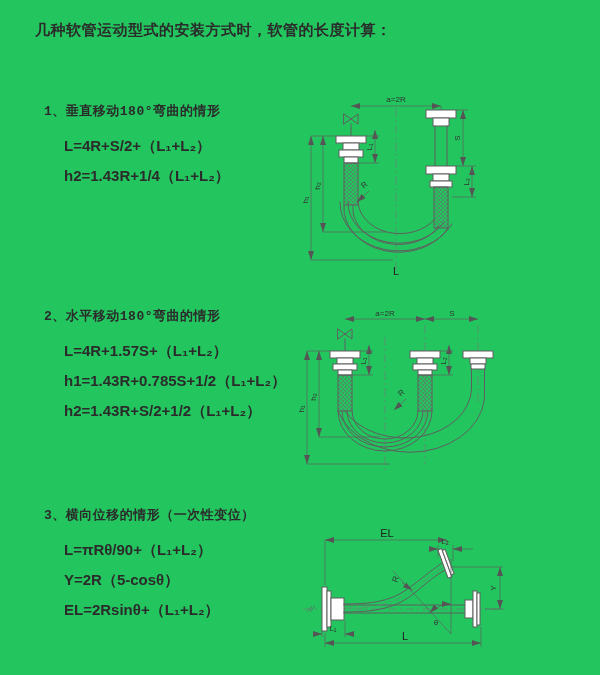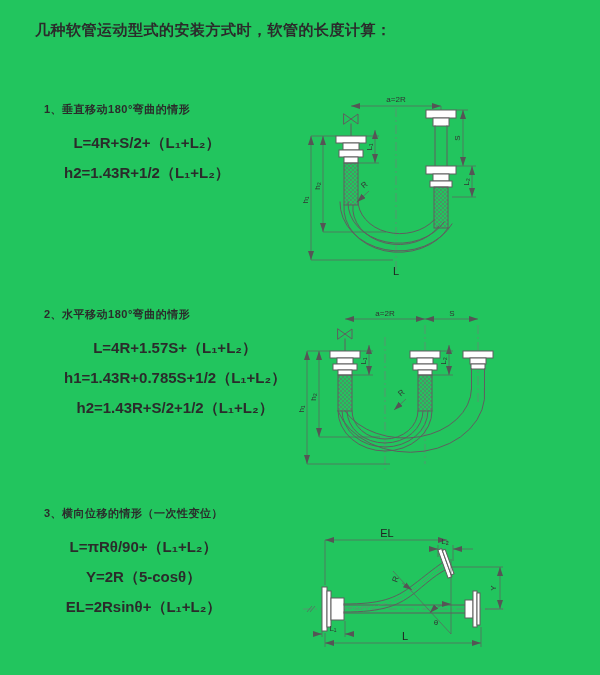--- a/index.html
+++ b/index.html
@@ -3,44 +3,44 @@
 <meta charset="utf-8">
 <style>
   html,body{margin:0;padding:0;background:#ffffff;}
   .page{
     position:relative;width:600px;height:675px;background:#22c55e;
     font-family:"Liberation Sans","DejaVu Sans",sans-serif;color:#2b2b2b;overflow:hidden;
   }
   .title{position:absolute;left:35px;top:21px;font-size:15px;font-weight:700;letter-spacing:.5px;}
   .sec{position:absolute;left:44px;}
   #sec1{top:102px;} #sec2{top:307px;} #sec3{top:506px;}
-  .sec-heading{font-size:11px;font-weight:700;letter-spacing:.5px;}
+  .sec-heading{font-size:13px;font-weight:700;letter-spacing:.5px;font-family:Liberation Mono, monospace;}
   .formulas{margin-left:20px;margin-top:11px;}
-  .formula{font-size:15px;font-weight:600;line-height:30px;white-space:nowrap;text-align:center;}
+  .formula{font-size:15px;font-weight:600;line-height:30px;white-space:nowrap;}
   .diagram{position:absolute;margin-top:24px;}
   #dg1{left:293px;top:66px;} #dg2{left:295px;top:285px;} #dg3{left:295px;top:503px;}
   .ln{fill:none;stroke:#5f5f5f;stroke-width:1;stroke-linecap:square;}
   .fl{fill:#fefefe;stroke:#5f5f5f;stroke-width:1;}
   .dm{fill:none;stroke:#606060;stroke-width:.7;}
   .cl{fill:none;stroke:#7a7a7a;stroke-width:.6;stroke-dasharray:9 3 2 3;}
   .dt{font-size:8px;fill:#333;font-family:"Liberation Sans","DejaVu Sans",sans-serif;}
   .dtl{font-size:11px;fill:#222;font-family:"Liberation Sans","DejaVu Sans",sans-serif;}
 </style>
 </head>
 <body>
 
 <div class="page">
 
   <div class="title">几种软管运动型式的安装方式时，软管的长度计算：</div>
 
   <section class="sec" id="sec1">
     <div class="sec-heading">1、垂直移动180°弯曲的情形</div>
     <div class="formulas">
       <div class="formula">L=4R+S/2+（L₁+L₂）</div>
-      <div class="formula">h2=1.43R+1/2（L₁+L₂）</div>
+      <div class="formula">h2=1.43R+1/4（L₁+L₂）</div>
     </div>
   </section>
 
   <section class="sec" id="sec2">
     <div class="sec-heading">2、水平移动180°弯曲的情形</div>
     <div class="formulas">
       <div class="formula">L=4R+1.57S+（L₁+L₂）</div>
       <div class="formula">h1=1.43R+0.785S+1/2（L₁+L₂）</div>
       <div class="formula">h2=1.43R+S/2+1/2（L₁+L₂）</div>
     </div>

